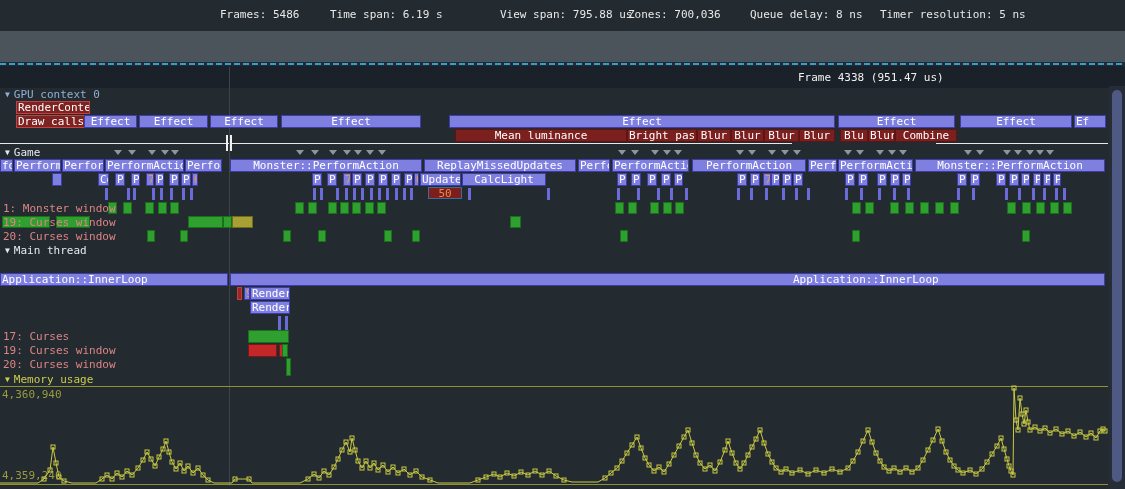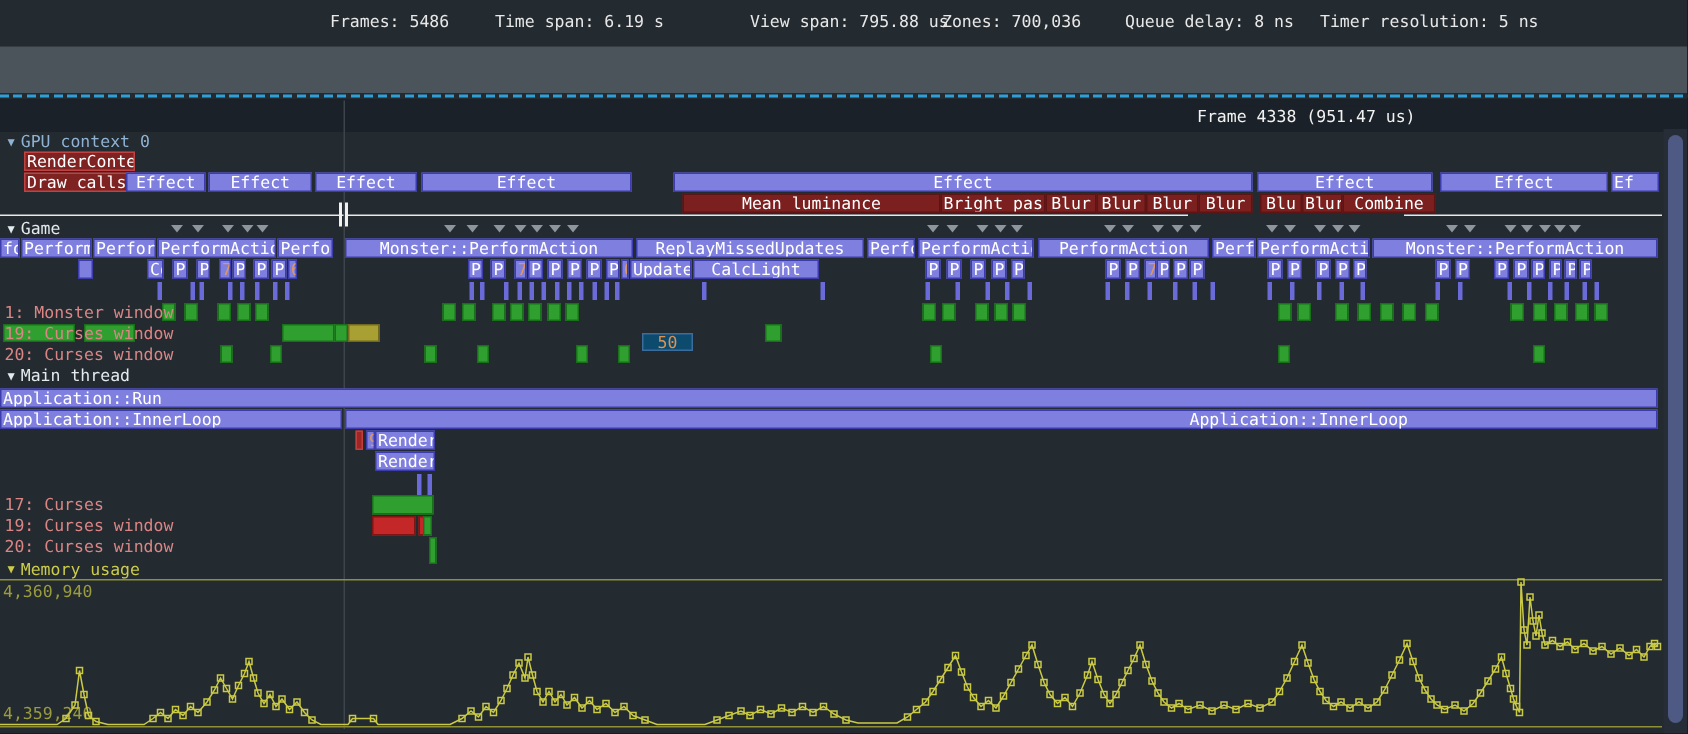--- a/index.html
+++ b/index.html
@@ -24,21 +24,21 @@
   #divider{position:absolute;left:229px;top:67px;width:1px;height:419px;background:#3d444c;}
   
   .z{position:absolute;box-sizing:border-box;overflow:hidden;white-space:nowrap;
      font:11px "DejaVu Sans Mono",monospace;color:#fff;line-height:11px;padding:0 1px;}
   .z.p {background:#7f7fe0;border:1px solid #3c3caa;}
   .z.r {background:#7e2222;border:1px solid #c04343;}
   .z.r2{background:#7c1f1f;border:1px solid #5c1414;}
   .z.g {background:#2fa02f;border:1px solid #1a701a;}
   .z.o {background:#a8a033;border:1px solid #6f6a1f;}
   .z.rb{background:#c32727;border:1px solid #801515;}
-  .z.bl{background:#0c4a6e;border:1px solid #3a6c9e;color:#de9350;margin-top:35px;}
+  .z.bl{background:#7f1d1d;border:1px solid #3a6c9e;color:#de9350;}
   .z.tk{background:#6a6ad8;border:none;}
   .z.rtk{background:#a02626;border:1px solid #c04040;}
   .ctr{text-align:center;}
   .lbl{position:absolute;font:11px "DejaVu Sans Mono",monospace;white-space:nowrap;line-height:12px;}
   .sec{position:absolute;font:11px "DejaVu Sans Mono",monospace;white-space:nowrap;line-height:12px;}
   .sec .tri{font-size:8px;margin-right:4px;vertical-align:1px;}
   .msg-tri{position:absolute;width:0;height:0;border-left:4px solid transparent;
      border-right:4px solid transparent;border-top:5px solid #8e959c;}
   
   #mem-topline,#mem-botline{position:absolute;left:0;width:1108px;height:1px;background:#8f8f35;}
@@ -348,21 +348,20 @@
     <div class="z p ctr" style="left: 1033px; top: 173px; width: 8px; height: 13px;">P</div>
     <div class="z p ctr" style="left: 1043px; top: 173px; width: 8px; height: 13px;">P</div>
     <div class="z p ctr" style="left: 1053px; top: 173px; width: 8px; height: 13px;">P</div>
     <div class="z bl ctr" style="left: 428px; top: 187px; width: 34px; height: 12px;">50</div>
     <div class="z g" style="left: 2px; top: 216px; width: 48px; height: 12px;"></div>
     <div class="z g" style="left: 56px; top: 216px; width: 34px; height: 12px;"></div>
     <div class="z g" style="left: 188px; top: 216px; width: 35px; height: 12px;"></div>
     <div class="z g" style="left: 223px; top: 216px; width: 9px; height: 12px;"></div>
     <div class="z o" style="left: 232px; top: 216px; width: 21px; height: 12px;"></div>
     <div class="z g" style="left: 510px; top: 216px; width: 11px; height: 12px;"></div>
-    <div class="z p" style="left: 0px; top: 259px; width: 1105px; height: 13px;">Application::Run</div>
     <div class="z p" style="left: 0px; top: 273px; width: 228px; height: 13px;">Application::InnerLoop</div>
     <div class="z p" style="left: 230px; top: 273px; width: 875px; height: 13px;"></div>
     <div class="z rtk" style="left: 237px; top: 287px; width: 5px; height: 13px;"></div>
     <div class="z p" style="left: 244px; top: 287px; width: 6px; height: 13px; color: rgb(226, 151, 90);">9</div>
     <div class="z p" style="left: 250px; top: 287px; width: 40px; height: 13px;">Render</div>
     <div class="z p ctr" style="left: 250px; top: 301px; width: 40px; height: 13px;">Render</div>
     <div class="z tk" style="left: 278px; top: 316px; width: 3px; height: 14px;"></div>
     <div class="z tk" style="left: 285px; top: 316px; width: 3px; height: 14px;"></div>
     <div class="z g" style="left: 248px; top: 330px; width: 41px; height: 13px;"></div>
     <div class="z rb" style="left: 248px; top: 344px; width: 29px; height: 13px;"></div>

